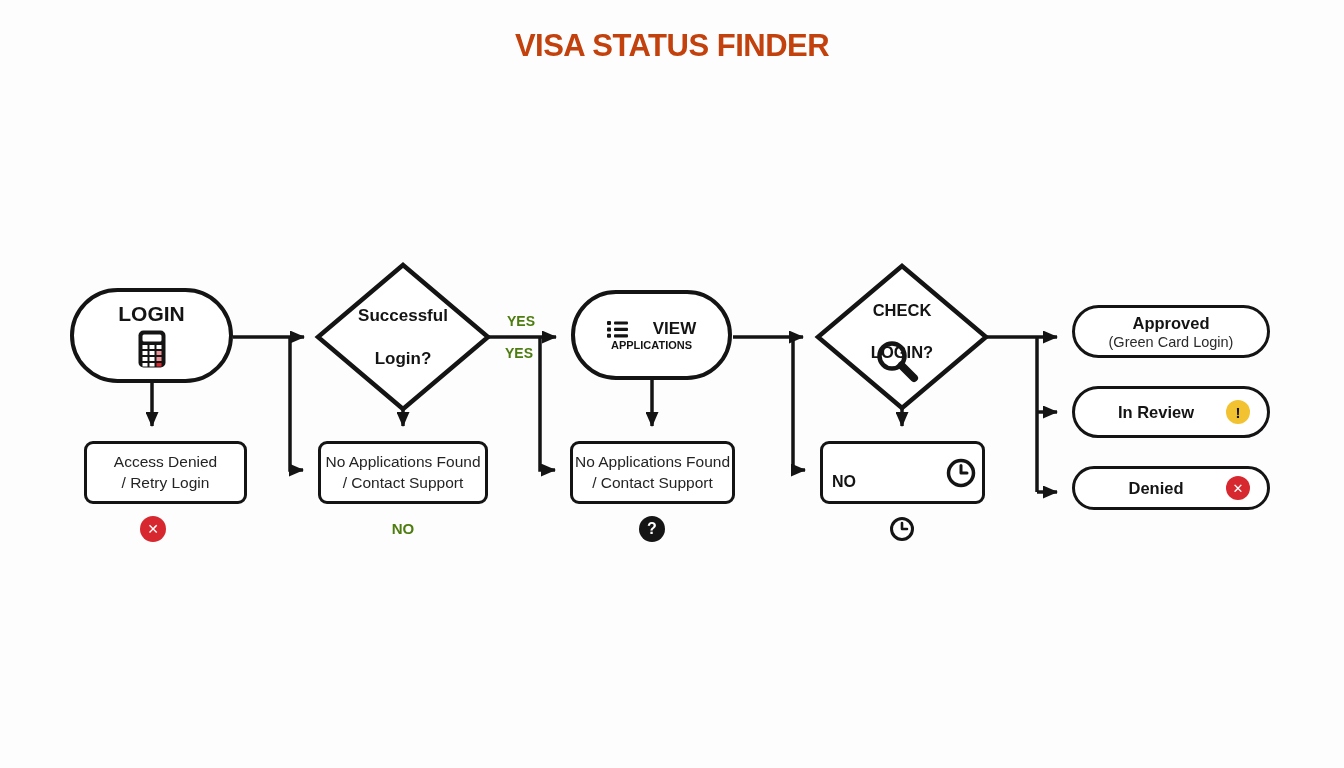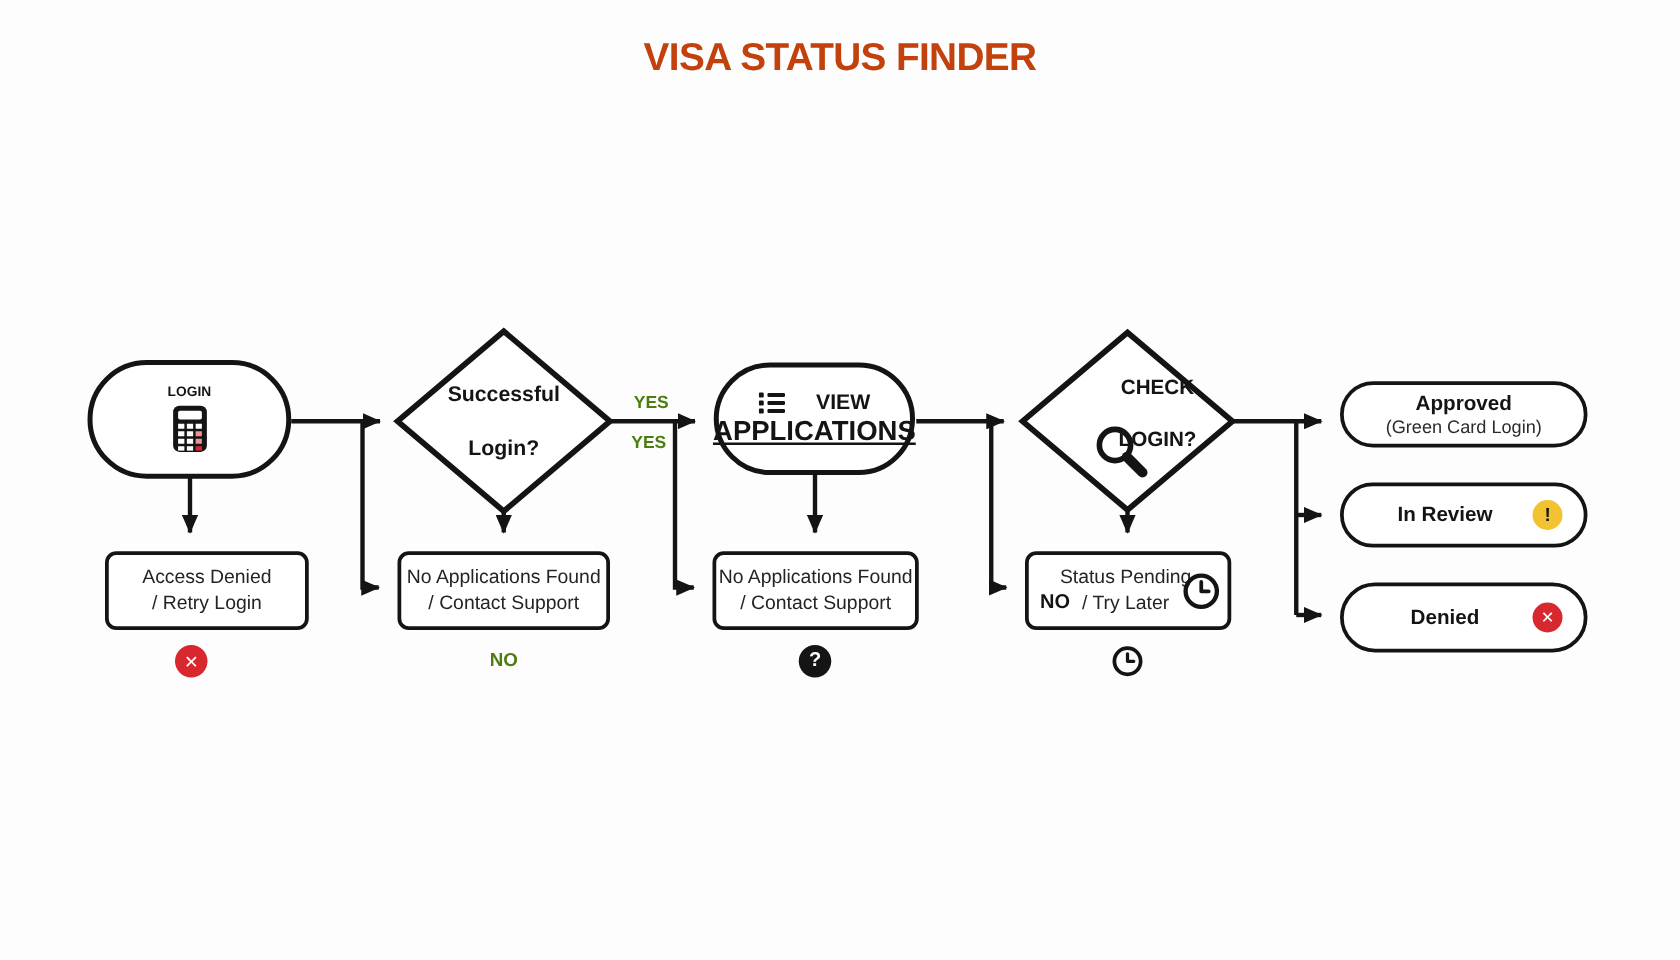--- a/index.html
+++ b/index.html
@@ -79,21 +79,21 @@
     <path d="M902,408 L902,426" marker-end="url(#ah)"></path>
   </g>
 
   <g fill="#ffffff" stroke="#141414" stroke-width="4.5" stroke-linejoin="miter">
     <polygon points="403,265 488,337 403,409 318,337"></polygon>
     <polygon points="902,266 986,337 902,408 818,337"></polygon>
   </g>
 </svg>
 
 <div class="abs stadium" style="left:70px;top:288px;width:163px;height:95px;">
-  <div class="bold-lab" style="font-size:11px;">LOGIN</div>
+  <div class="bold-lab" style="font-size:21px;">LOGIN</div>
   <svg width="30" height="40" viewBox="0 0 30 40" style="margin-top:3px;">
     <rect x="1.5" y="1.5" width="27" height="37" rx="5" fill="#141414"></rect>
     <rect x="5.5" y="5.5" width="19" height="7" rx="1.5" fill="#ffffff"></rect>
     <g fill="#ffffff">
       <rect x="5.5" y="16" width="5" height="4"></rect>
         <rect x="12.5" y="16" width="5" height="4"></rect>
         <rect x="19.5" y="16" width="5" height="4"></rect>
       <rect x="5.5" y="22" width="5" height="4"></rect>
         <rect x="12.5" y="22" width="5" height="4"></rect>
       <rect x="5.5" y="28" width="5" height="4"></rect>
@@ -121,43 +121,43 @@
         <rect x="0" y="2" width="4" height="4" rx="1"></rect>
           <rect x="7" y="2.4" width="14" height="3.2" rx="1"></rect>
         <rect x="0" y="8.4" width="4" height="4" rx="1"></rect>
           <rect x="7" y="8.8" width="14" height="3.2" rx="1"></rect>
         <rect x="0" y="14.8" width="4" height="4" rx="1"></rect>
           <rect x="7" y="15.2" width="14" height="3.2" rx="1"></rect>
       </g>
     </svg>
     <div class="bold-lab" style="font-size:17px;">VIEW</div>
   </div>
-  <div class="bold-lab" style="font-size:22px;text-decoration:underline;">APPLICATIONS</div>
+  <div class="bold-lab" style="font-size:11px;">APPLICATIONS</div>
 </div>
 
-<div class="abs diamond-label" style="left:864px;top:308px;width:124px;height:46px;font-size:16.5px;">
+<div class="abs diamond-label" style="left:840px;top:308px;width:124px;height:46px;font-size:16.5px;">
   <div>CHECK</div>
   <div>LOGIN?</div>
 </div>
 <svg class="abs" style="left:872px;top:340px;" width="58" height="50" viewBox="0 0 58 50">
   <circle cx="20" cy="16" r="12.5" fill="none" stroke="#141414" stroke-width="4.5"></circle>
   <line x1="29.5" y1="25.5" x2="42" y2="38" stroke="#141414" stroke-width="8" stroke-linecap="round"></line>
 </svg>
 
 <div class="abs stadium thin" style="left:1072px;top:305px;width:198px;height:53px;">
   <div class="node-label-main">Approved</div>
   <div class="node-sublabel">(Green Card Login)</div>
 </div>
 
 <div class="abs stadium thin" style="left:1072px;top:386px;width:198px;height:52px;position:absolute;">
   <div class="node-label-main" style="margin-right:30px;">In Review</div>
   <div class="badge yellow abs" style="width:24px;height:24px;right:17px;top:50%;transform:translateY(-50%);font-size:15px;">!</div>
 </div>
 
-<div class="abs stadium thin" style="left:1072px;top:466px;width:198px;height:56px;position:absolute;">
+<div class="abs stadium thin" style="left:1072px;top:466px;width:198px;height:44px;position:absolute;">
   <div class="node-label-main" style="margin-right:30px;">Denied</div>
   <div class="badge red abs" style="width:24px;height:24px;right:17px;top:50%;transform:translateY(-50%);font-size:13px;">✕</div>
 </div>
 
 <div class="abs rbox" style="left:84px;top:441px;width:163px;height:63px;">
   <div>Access Denied</div>
   <div>/ Retry Login</div>
 </div>
 
 <div class="abs rbox" style="left:318px;top:441px;width:170px;height:63px;">
@@ -165,24 +165,20 @@
   <div>/ Contact Support</div>
 </div>
 
 <div class="abs rbox" style="left:570px;top:441px;width:165px;height:63px;">
   <div>No Applications Found</div>
   <div>/ Contact Support</div>
 </div>
 
 <div class="abs rbox" style="left:820px;top:441px;width:165px;height:63px;position:absolute;">
   <div class="pending-no">NO</div>
-  <div style="padding-left:14px;padding-right:18px;">
-    <div>Status Pending</div>
-    <div>/ Try Later</div>
-  </div>
   <svg class="abs" style="right:5px;top:50%;transform:translateY(-50%);" width="32" height="32" viewBox="0 0 32 32">
     <circle cx="16" cy="16" r="12.5" fill="none" stroke="#141414" stroke-width="3.5"></circle>
     <path d="M16,16 L16,8.5 M16,16 L22,16" fill="none" stroke="#141414" stroke-width="3" stroke-linecap="round"></path>
   </svg>
 </div>
 
 <div class="abs edge-label" style="left:496px;top:313px;width:50px;">YES</div>
 <div class="abs edge-label" style="left:494px;top:345px;width:50px;">YES</div>
 <div class="abs edge-label" style="left:378px;top:520px;width:50px;font-size:15px;">NO</div>
 

